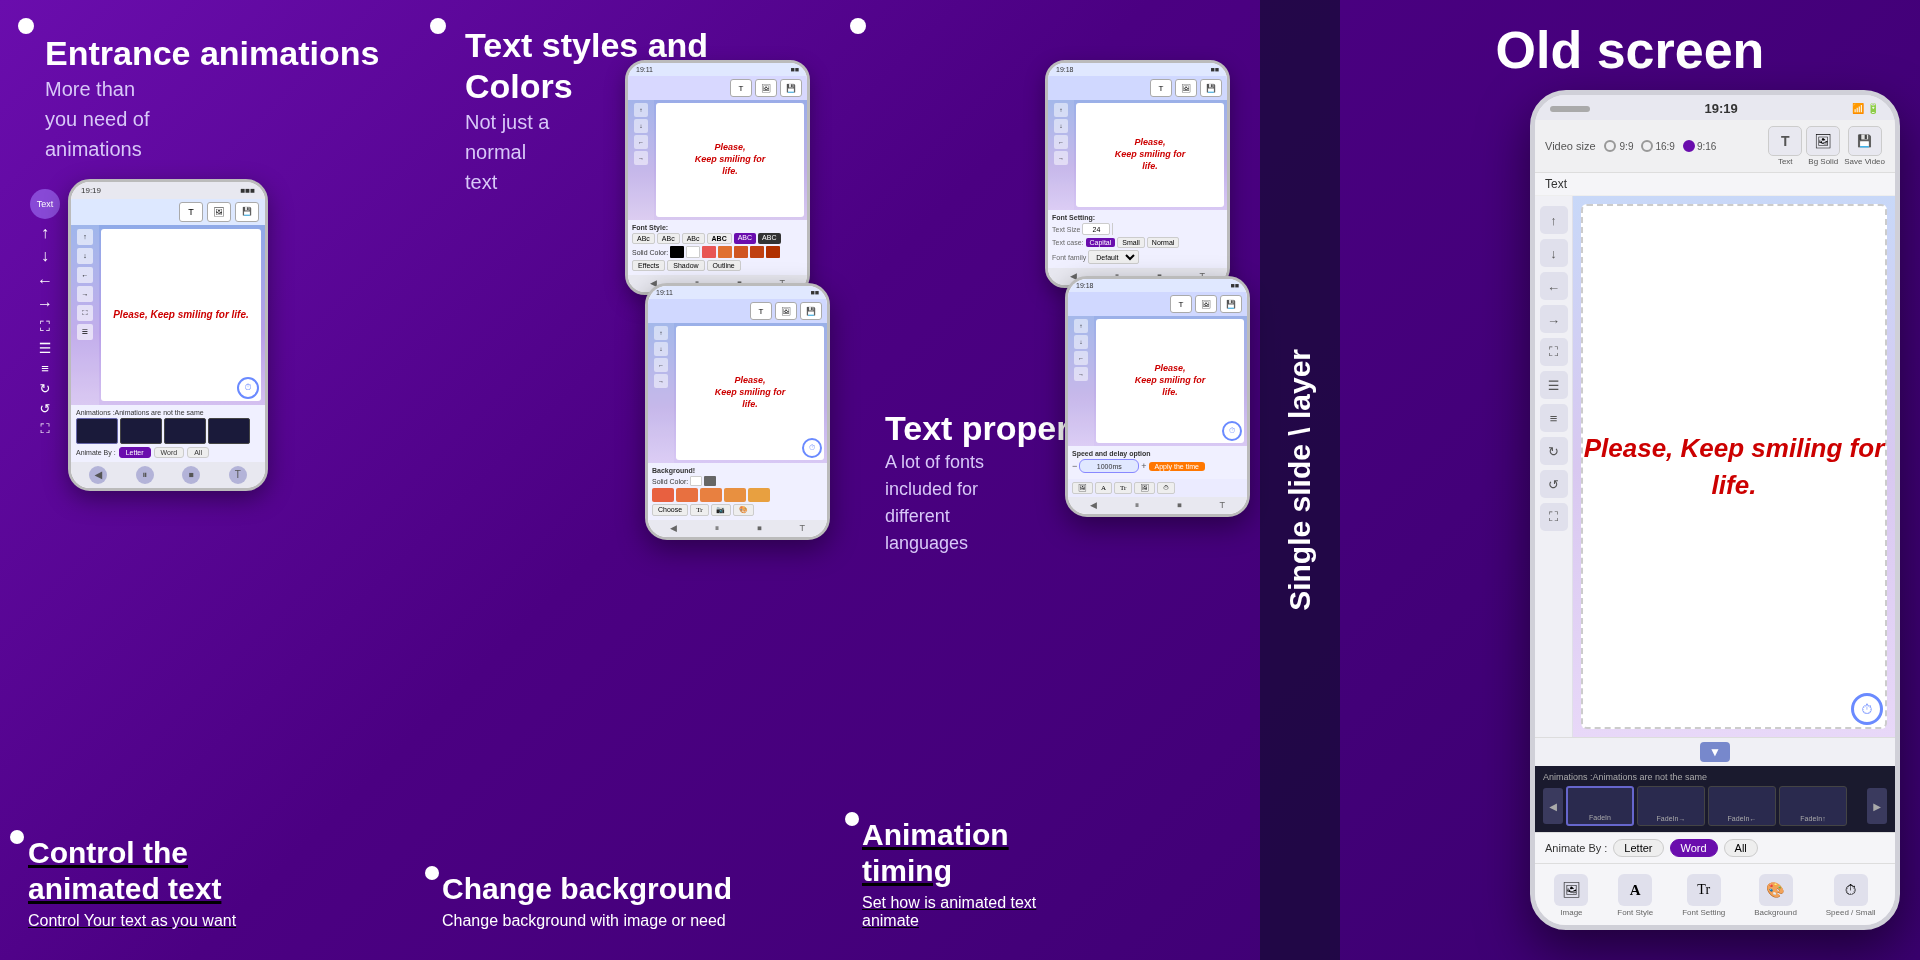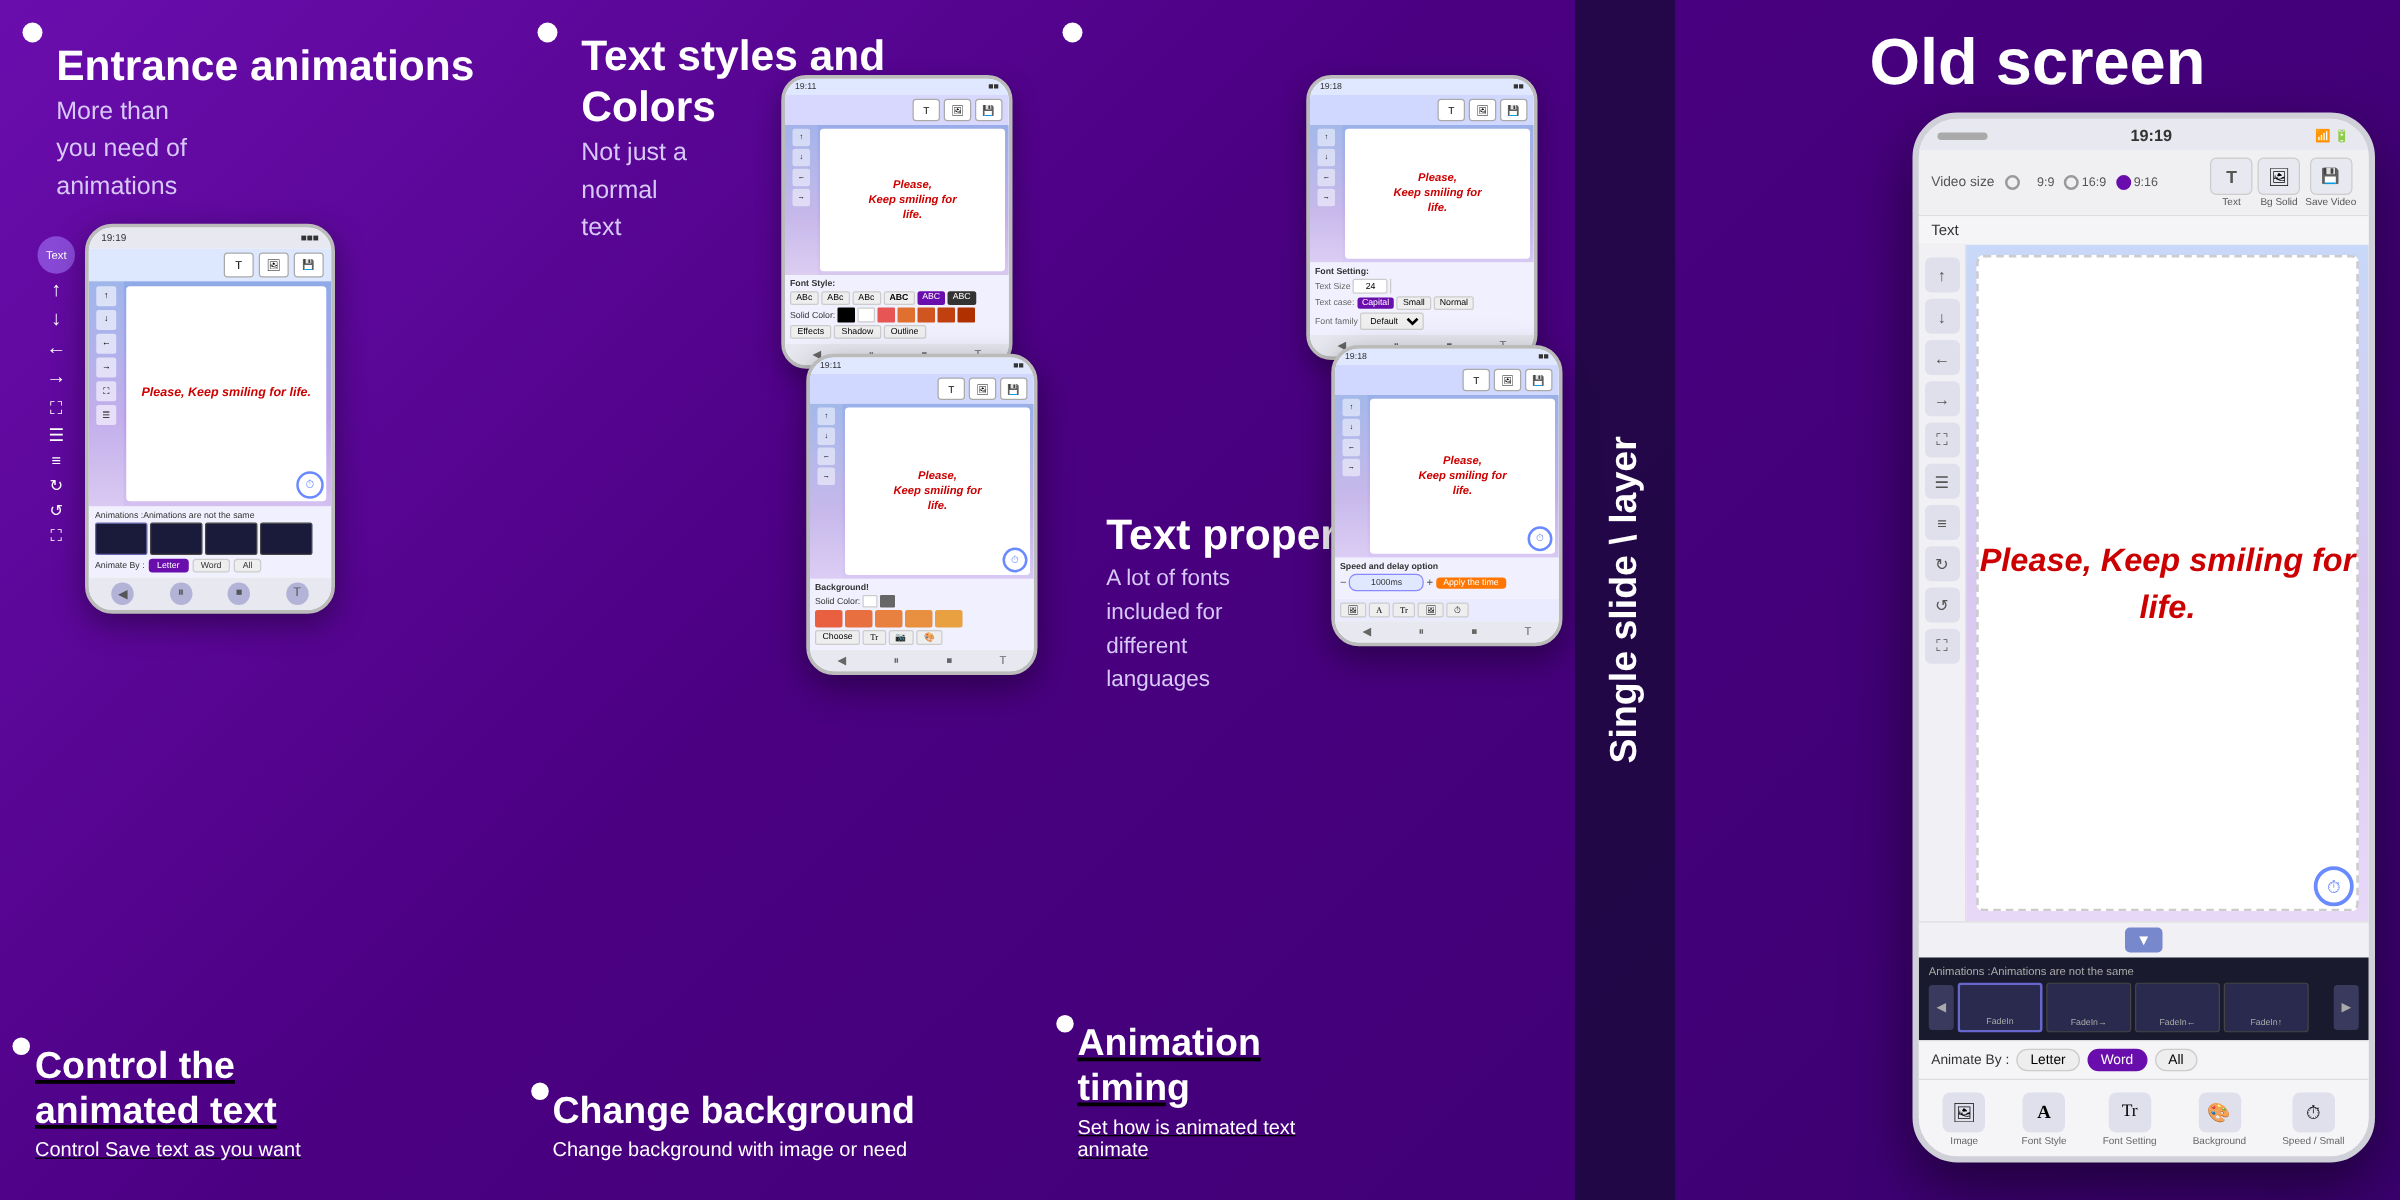--- a/index.html
+++ b/index.html
@@ -120,21 +120,21 @@
             <div style="width:18px; height:18px; background:rgba(100,100,180,0.4); border-radius:50%; display:flex; align-items:center; justify-content:center; font-size:10px; color:#555;">⏸</div>
             <div style="width:18px; height:18px; background:rgba(100,100,180,0.4); border-radius:50%; display:flex; align-items:center; justify-content:center; font-size:10px; color:#555;">⏹</div>
             <div style="width:18px; height:18px; background:rgba(100,100,180,0.4); border-radius:50%; display:flex; align-items:center; justify-content:center; font-size:10px; color:#555;">T</div>
           </div>
         </div>
       </div>
 
       <div style="position:absolute; bottom:30px; left:18px;text-decoration:underline;">
         <div style="position:absolute; top:-5px; left:-8px; width:14px; height:14px; background:white; border-radius:50%;"></div>
         <h3 style="color:white; font-size:30px; font-weight:bold; line-height:1.2; margin-left:10px;">Control the<br>animated text</h3>
-        <p style="color:white; font-size:16px; margin-left:10px; margin-top:5px;">Control Save text as you want</p>
+        <p style="color:white; font-size:16px; margin-left:10px; margin-top:5px;">Control Your text as you want</p>
       </div>
     </div>
 
     <div class="section" style="width:420px; padding: 25px 10px 20px 15px; flex-shrink:0; position:relative;">
 
       <div style="position:absolute; top:18px; left:10px; width:16px; height:16px; background:white; border-radius:50%;"></div>
 
       <h2 style="color:white; font-size:34px; font-weight:bold; margin-left:30px; line-height:1.2;">Text styles and<br>Colors</h2>
       <p style="color:#d8c8f8; font-size:20px; line-height:1.5; margin-left:30px; white-space:pre-line;">Not just a
 normal
@@ -392,21 +392,21 @@
           <div style="font-size:13px; font-weight:bold; color:#333;">19:19</div>
           <div style="display:flex; gap:3px; align-items:center;">
             <span style="font-size:10px; color:#333;">📶</span>
             <span style="font-size:10px; color:#333;">🔋</span>
           </div>
         </div>
 
         <div style="background:#f0f0f2; padding:6px 10px; display:flex; justify-content:space-between; align-items:center; border-bottom:1px solid #ddd;">
           <div style="display:flex; align-items:center; gap:8px; font-size:11px; color:#555;">
             <span>Video size</span>
-            <label style="display:flex; align-items:center; gap:14px; cursor:pointer;">
+            <label style="display:flex; align-items:center; gap:4px; cursor:pointer;">
               <div style="width:12px; height:12px; border-radius:50%; border:2px solid #999;"></div>
               <span style="font-size:10px;">9:9</span>
             </label>
             <label style="display:flex; align-items:center; gap:2px; cursor:pointer;">
               <div style="width:12px; height:12px; border-radius:50%; border:2px solid #999;"></div>
               <span style="font-size:10px;">16:9</span>
             </label>
             <label style="display:flex; align-items:center; gap:2px; cursor:pointer;">
               <div style="width:12px; height:12px; border-radius:50%; border:2px solid #6a0dad; background:#6a0dad;"></div>
               <span style="font-size:10px;">9:16</span>

